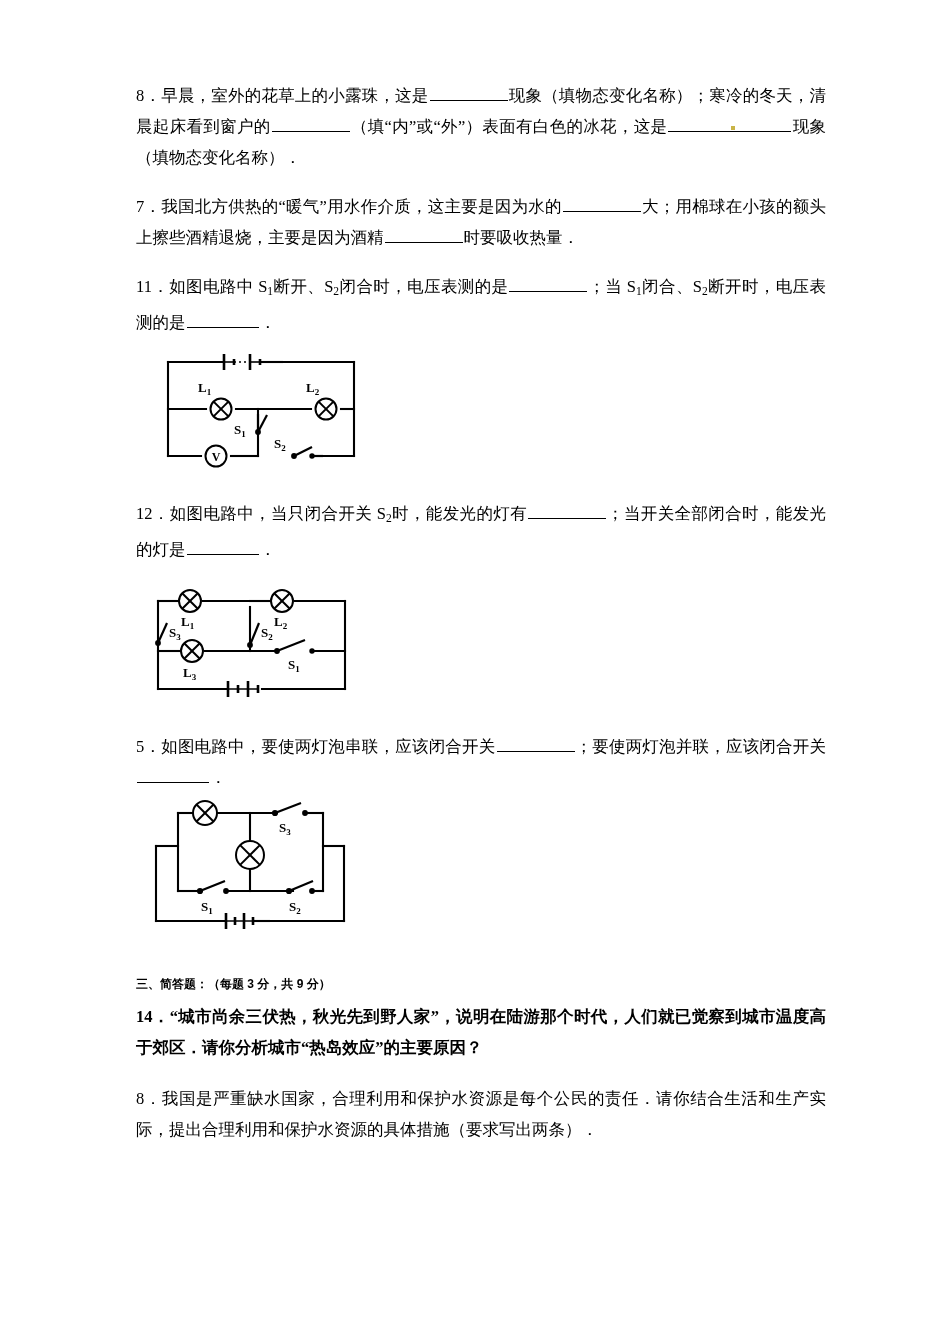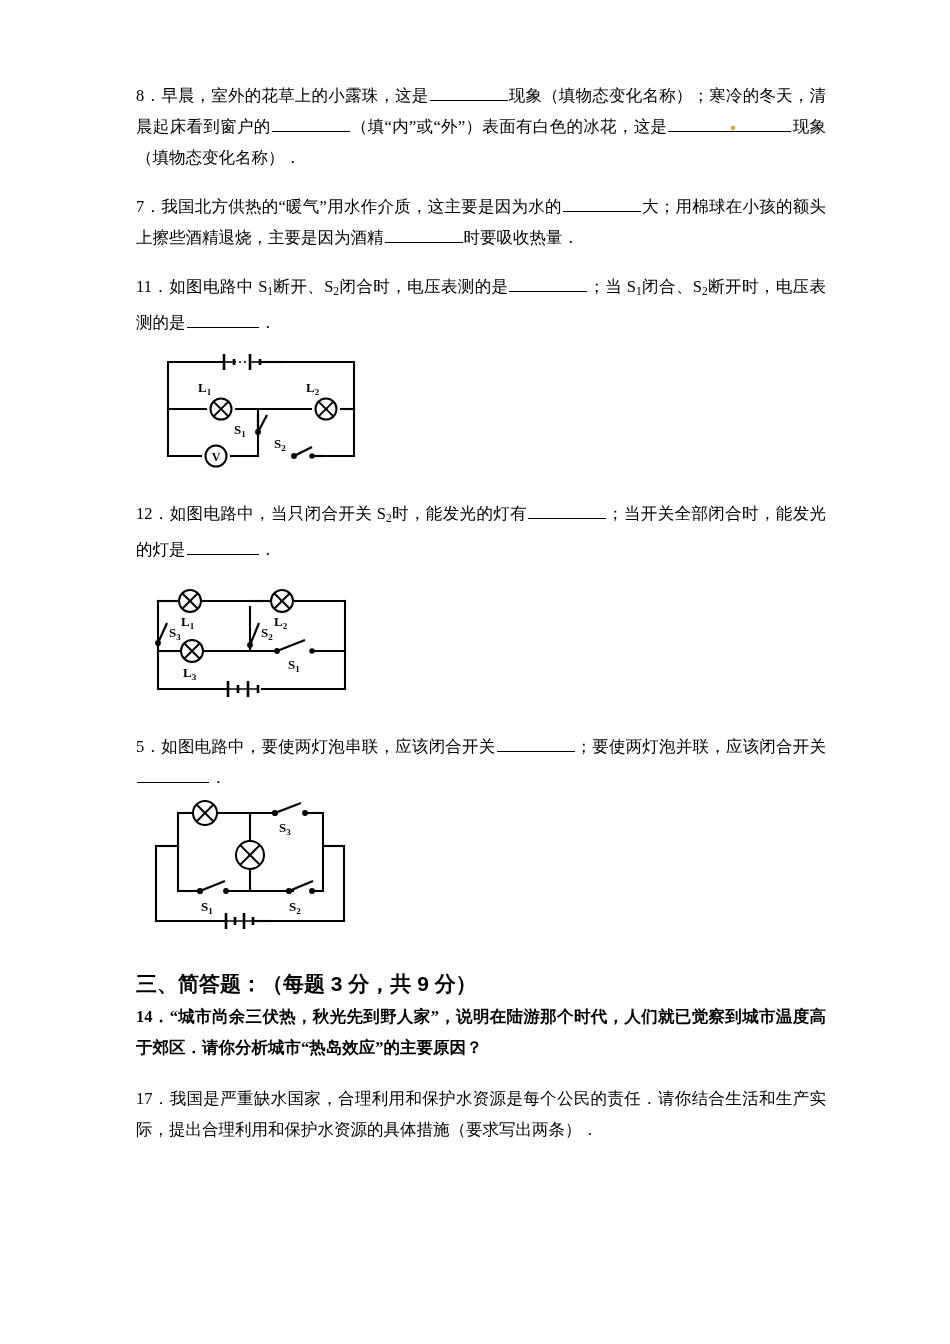--- a/index.html
+++ b/index.html
@@ -63,21 +63,21 @@
     margin: 0 -5px 0 -4px;
     position: relative;
     z-index: 2;
   }
   sub {
     font-size: 0.70em;
     vertical-align: -0.25em;
   }
   .sec-head {
     font-weight: bold;
-    font-size: 21px;
+    font-size: 12px;
     line-height: 30px;
     margin-top: 30px;
     margin-bottom: 2px;
     font-family: "Liberation Sans", sans-serif;
   }
 
   
   .fig {
     margin: 6px 0 4px 10px;
   }
@@ -323,17 +323,17 @@
       </svg>
     </div>
 
     <div class="sec-head">三、简答题：（每题 3 分，共 9 分）</div>
 
     <div class="q" style="margin-bottom:20px;font-weight:bold;">
       <span class="txt">14．“城市尚余三伏热，秋光先到野人家”，说明在陆游那个时代，人们就已觉察到城市温度高于郊区．请你分析城市“热岛效应”的主要原因？</span>
     </div>
 
     <div class="q">
-      <span class="txt">17．我国是严重缺水国家，合理利用和保护水资源是每个公民的责任．请你结合生活和生产实际，提出合理利用和保护水资源的具体措施（要求写出两条）．</span>
+      <span class="txt">8．我国是严重缺水国家，合理利用和保护水资源是每个公民的责任．请你结合生活和生产实际，提出合理利用和保护水资源的具体措施（要求写出两条）．</span>
     </div>
 
   </div>
 </div>
 
 </body></html>

